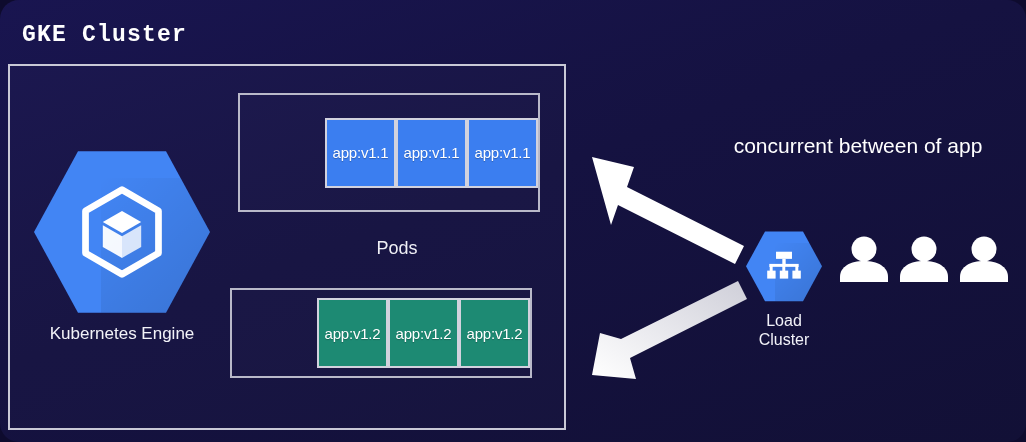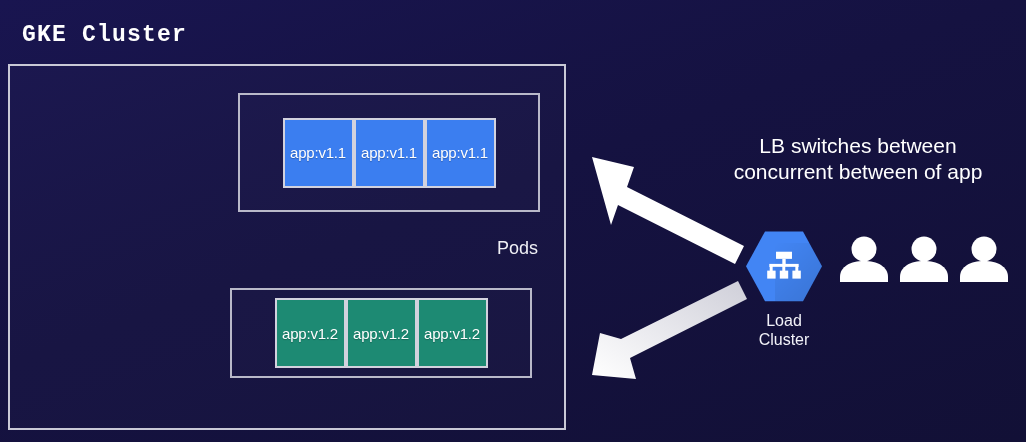--- a/index.html
+++ b/index.html
@@ -7,20 +7,21 @@
     padding: 0;
     background: #0e0b2e;
   }
   #stage {
     position: relative;
     width: 1026px;
     height: 442px;
     background: linear-gradient(160deg, #191550 0%, #151241 45%, #121036 100%);
     overflow: hidden;
     font-family: "Liberation Sans", sans-serif;
+    border-radius: 19px;
     -webkit-font-smoothing: antialiased;
   }
 
   
   #cluster-title {
     position: absolute;
     left: 22px;
     top: 22px;
     font-family: "Liberation Mono", "DejaVu Sans Mono", monospace;
     font-size: 23px;
@@ -49,44 +50,44 @@
     background: rgba(255,255,255,0.012);
   }
   #pod-group-v11 { left: 238px; top: 93px;  width: 302px; height: 119px; }
   #pod-group-v12 { left: 230px; top: 288px; width: 302px; height: 90px; }
 
   .pod-row {
     position: absolute;
     left: 0; top: 0; right: 0; bottom: 0;
     display: flex;
     align-items: center;
-    justify-content: center;
+    justify-content: flex-end;
   }
   .pod {
     width: 71px;
     height: 70px;
     border: 2px solid #d2d2de;
     box-sizing: border-box;
     display: flex;
     align-items: center;
     justify-content: center;
     color: #ffffff;
     font-size: 15px;
     letter-spacing: -0.2px;
     text-shadow: 0 1px 1px rgba(0,0,0,0.25);
   }
   .pod.v11 { background: #3b7ef0; }
   .pod.v12 { background: #1d8a73; }
 
   #pods-label {
     position: absolute;
-    left: 236px;
+    left: 246px;
     top: 238px;
     width: 302px;
-    text-align: right;
+    text-align: center;
     color: #f0f0f6;
     font-size: 18px;
   }
 
   
   .hex-wrap { position: absolute; }
   #gke-node { left: 34px; top: 148px; width: 176px; }
   #lb-node  { left: 746px; top: 230px; width: 76px; }
 
   .hex {
@@ -155,20 +156,33 @@
 </style>
 </head>
 <body>
 
 <div id="stage">
 
   <div id="cluster-title">GKE Cluster</div>
 
   <div id="cluster-box"></div>
 
+  <div class="hex-wrap" id="gke-node">
+    <div class="hex">
+      <svg width="96" height="96" viewBox="0 0 100 100">
+
+        <polygon points="50,6 88,28 88,72 50,94 12,72 12,28" fill="none" stroke="#ffffff" stroke-width="7" stroke-linejoin="round"></polygon>
+
+        <polygon points="50,28 70,39.5 50,51 30,39.5" fill="#ffffff"></polygon>
+        <polygon points="30,43 50,54.5 50,77 30,65.5" fill="#ffffff" opacity="0.95"></polygon>
+        <polygon points="70,43 70,65.5 50,77 50,54.5" fill="#ffffff" opacity="0.8"></polygon>
+      </svg>
+    </div>
+    <div class="node-label">Kubernetes Engine</div>
+  </div>
 
   <div class="pod-group" id="pod-group-v11">
     <div class="pod-row">
       <div class="pod v11">app:v1.1</div>
       <div class="pod v11">app:v1.1</div>
       <div class="pod v11">app:v1.1</div>
     </div>
   </div>
 
   <div id="pods-label">Pods</div>
@@ -227,17 +241,16 @@
       <circle cx="24" cy="13" r="12.5" fill="#ffffff"></circle>
       <path d="M0,46 L0,41 C0,30.5 10.7,25 24,25 C37.3,25 48,30.5 48,41 L48,46 Z" fill="#ffffff"></path>
     </svg>
     <svg class="user" viewBox="0 0 48 46">
       <circle cx="24" cy="13" r="12.5" fill="#ffffff"></circle>
       <path d="M0,46 L0,41 C0,30.5 10.7,25 24,25 C37.3,25 48,30.5 48,41 L48,46 Z" fill="#ffffff"></path>
     </svg>
   </div>
 
   <div id="callout">
-    <div>LB switches between</div>
     <div>concurrent between of app</div>
   </div>
 
 </div>
 
 </body></html>

